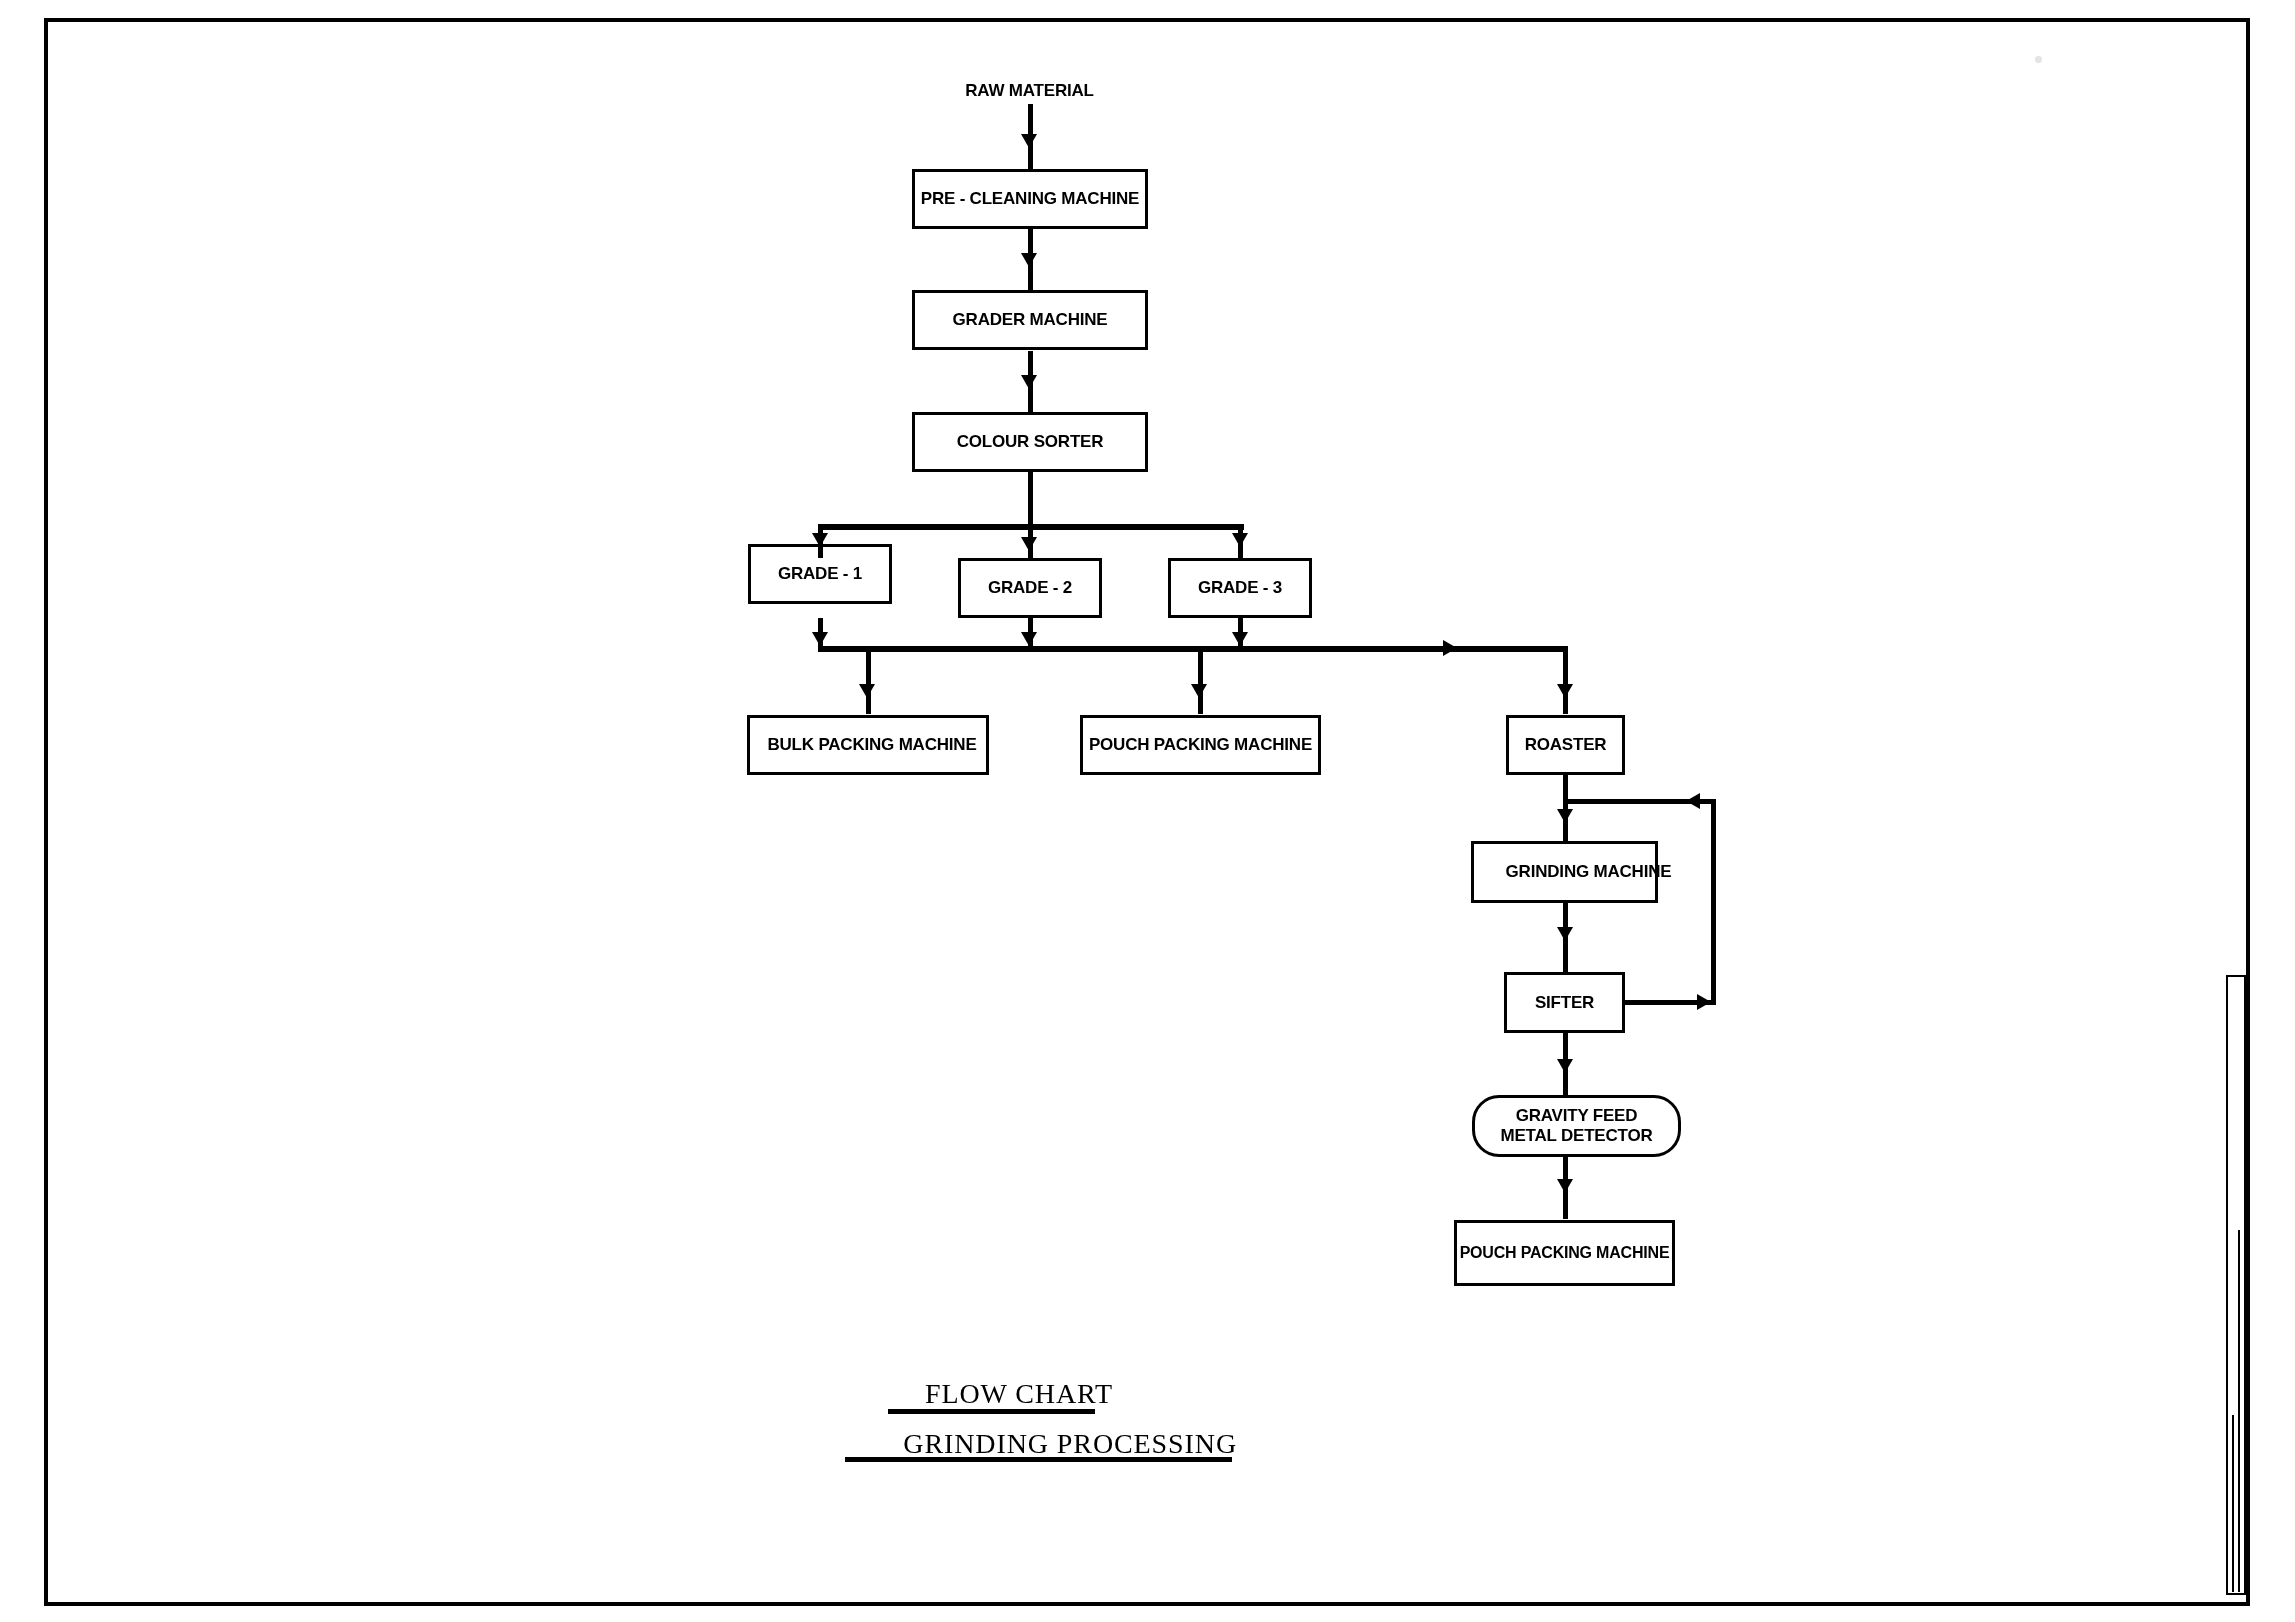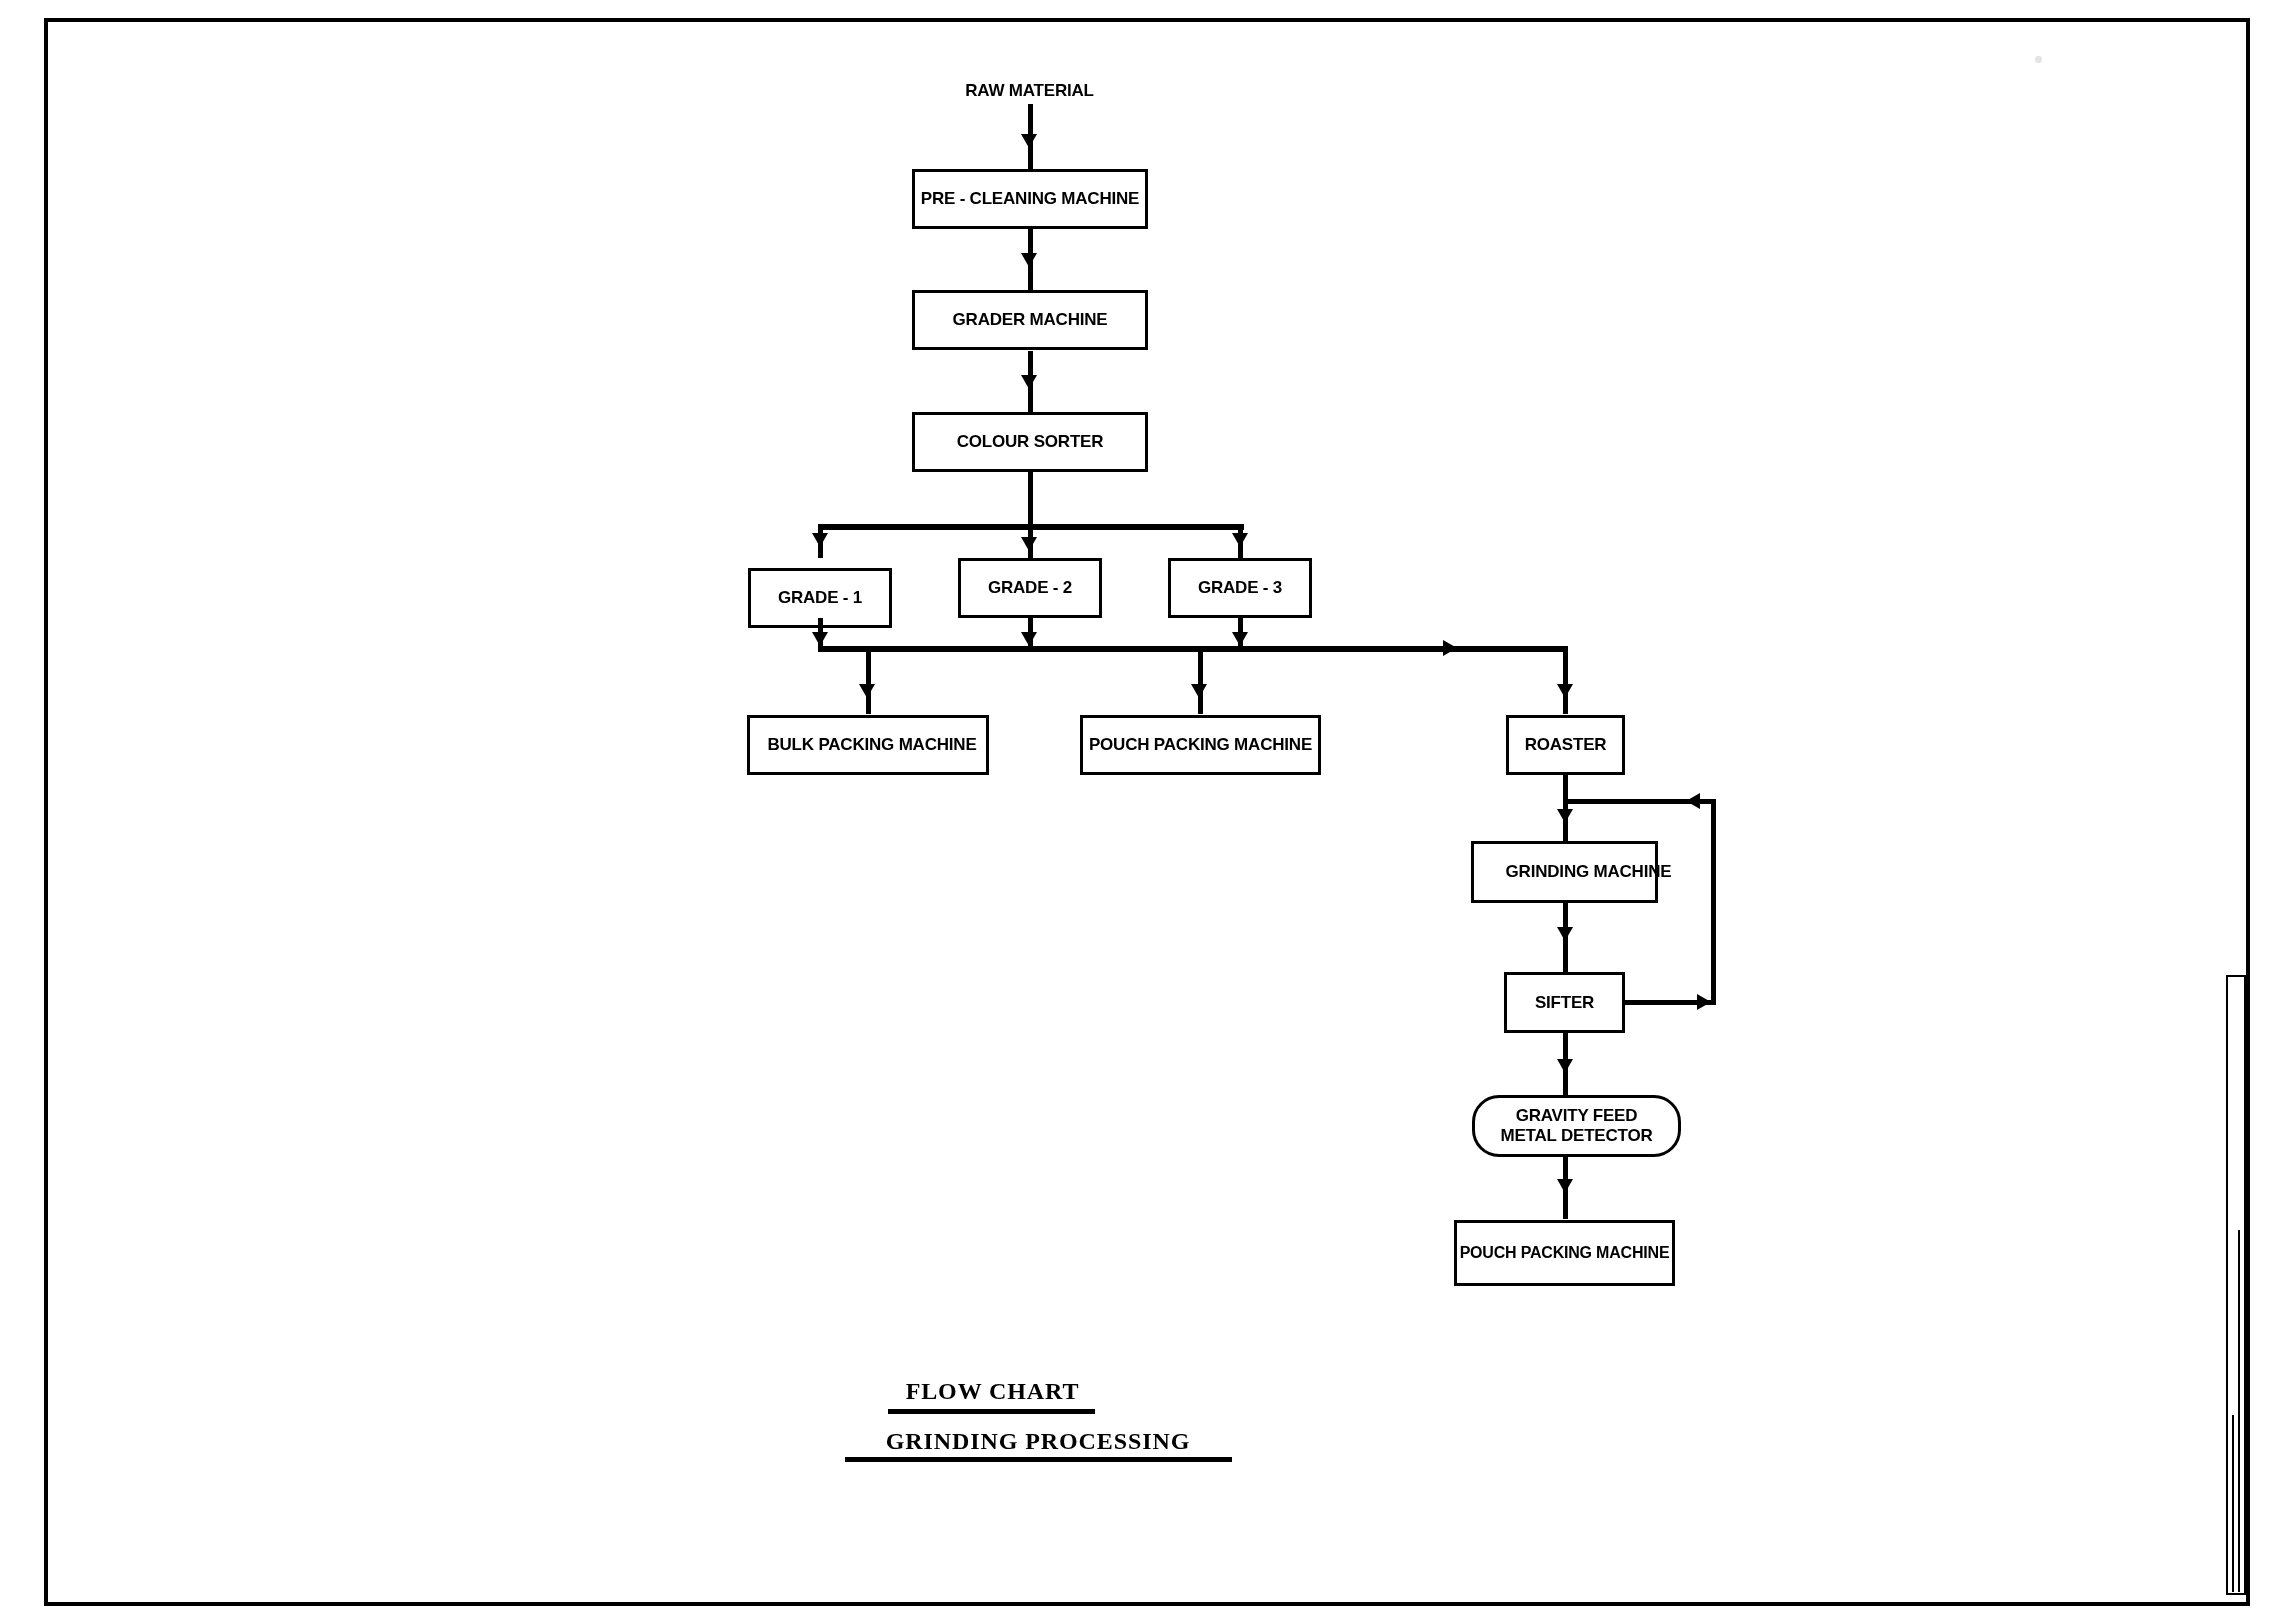--- a/index.html
+++ b/index.html
@@ -20,21 +20,21 @@
   .arr-down{position:absolute;width:0;height:0;
        border-left:8.8px solid transparent;border-right:8.8px solid transparent;
        border-top:14px solid #000;}
   .arr-left{position:absolute;width:0;height:0;
        border-top:8.3px solid transparent;border-bottom:8.3px solid transparent;
        border-right:14px solid #000;}
   .arr-right{position:absolute;width:0;height:0;
        border-top:8.3px solid transparent;border-bottom:8.3px solid transparent;
        border-left:14px solid #000;}
   .title-line{position:absolute;font-family:"Liberation Serif","DejaVu Serif",serif;
-       font-weight:bold;font-size:24px;letter-spacing:0.9px;text-align:center;white-space:nowrap;}
+       font-weight:normal;font-size:28px;letter-spacing:0.9px;text-align:right;white-space:nowrap;}
   .title-underline{position:absolute;height:4.6px;background:#000;}
   .scan-sliver{position:absolute;left:2226px;top:975px;width:20.4px;height:620px;
        border:2.3px solid #000;box-sizing:border-box;background:#fff;}
   .sliver-inner-1{position:absolute;left:2238px;top:1230px;width:2.3px;height:362px;background:#000;}
   .sliver-inner-2{position:absolute;left:2232px;top:1415px;width:2.3px;height:177px;background:#000;}
   .speck{position:absolute;left:2035px;top:56px;width:6.5px;height:6.5px;border-radius:50%;background:#e4e4e4;}
 </style>
 </head>
 <body>
 
@@ -51,21 +51,21 @@
   </div>
 
   <div class="box" style="left:912px;top:290px;width:236px;height:60px;">
     <span>GRADER MACHINE</span>
   </div>
 
   <div class="box" style="left:912px;top:412px;width:236px;height:60px;">
     <span>COLOUR SORTER</span>
   </div>
 
-  <div class="box" style="left:748px;top:568px;width:144px;height:60px;">
+  <div class="box" style="left:748px;top:544px;width:144px;height:60px;">
     <span>GRADE - 1</span>
   </div>
 
   <div class="box" style="left:958px;top:558px;width:144px;height:60px;">
     <span>GRADE - 2</span>
   </div>
 
   <div class="box" style="left:1168px;top:558px;width:144px;height:60px;">
     <span>GRADE - 3</span>
   </div>

